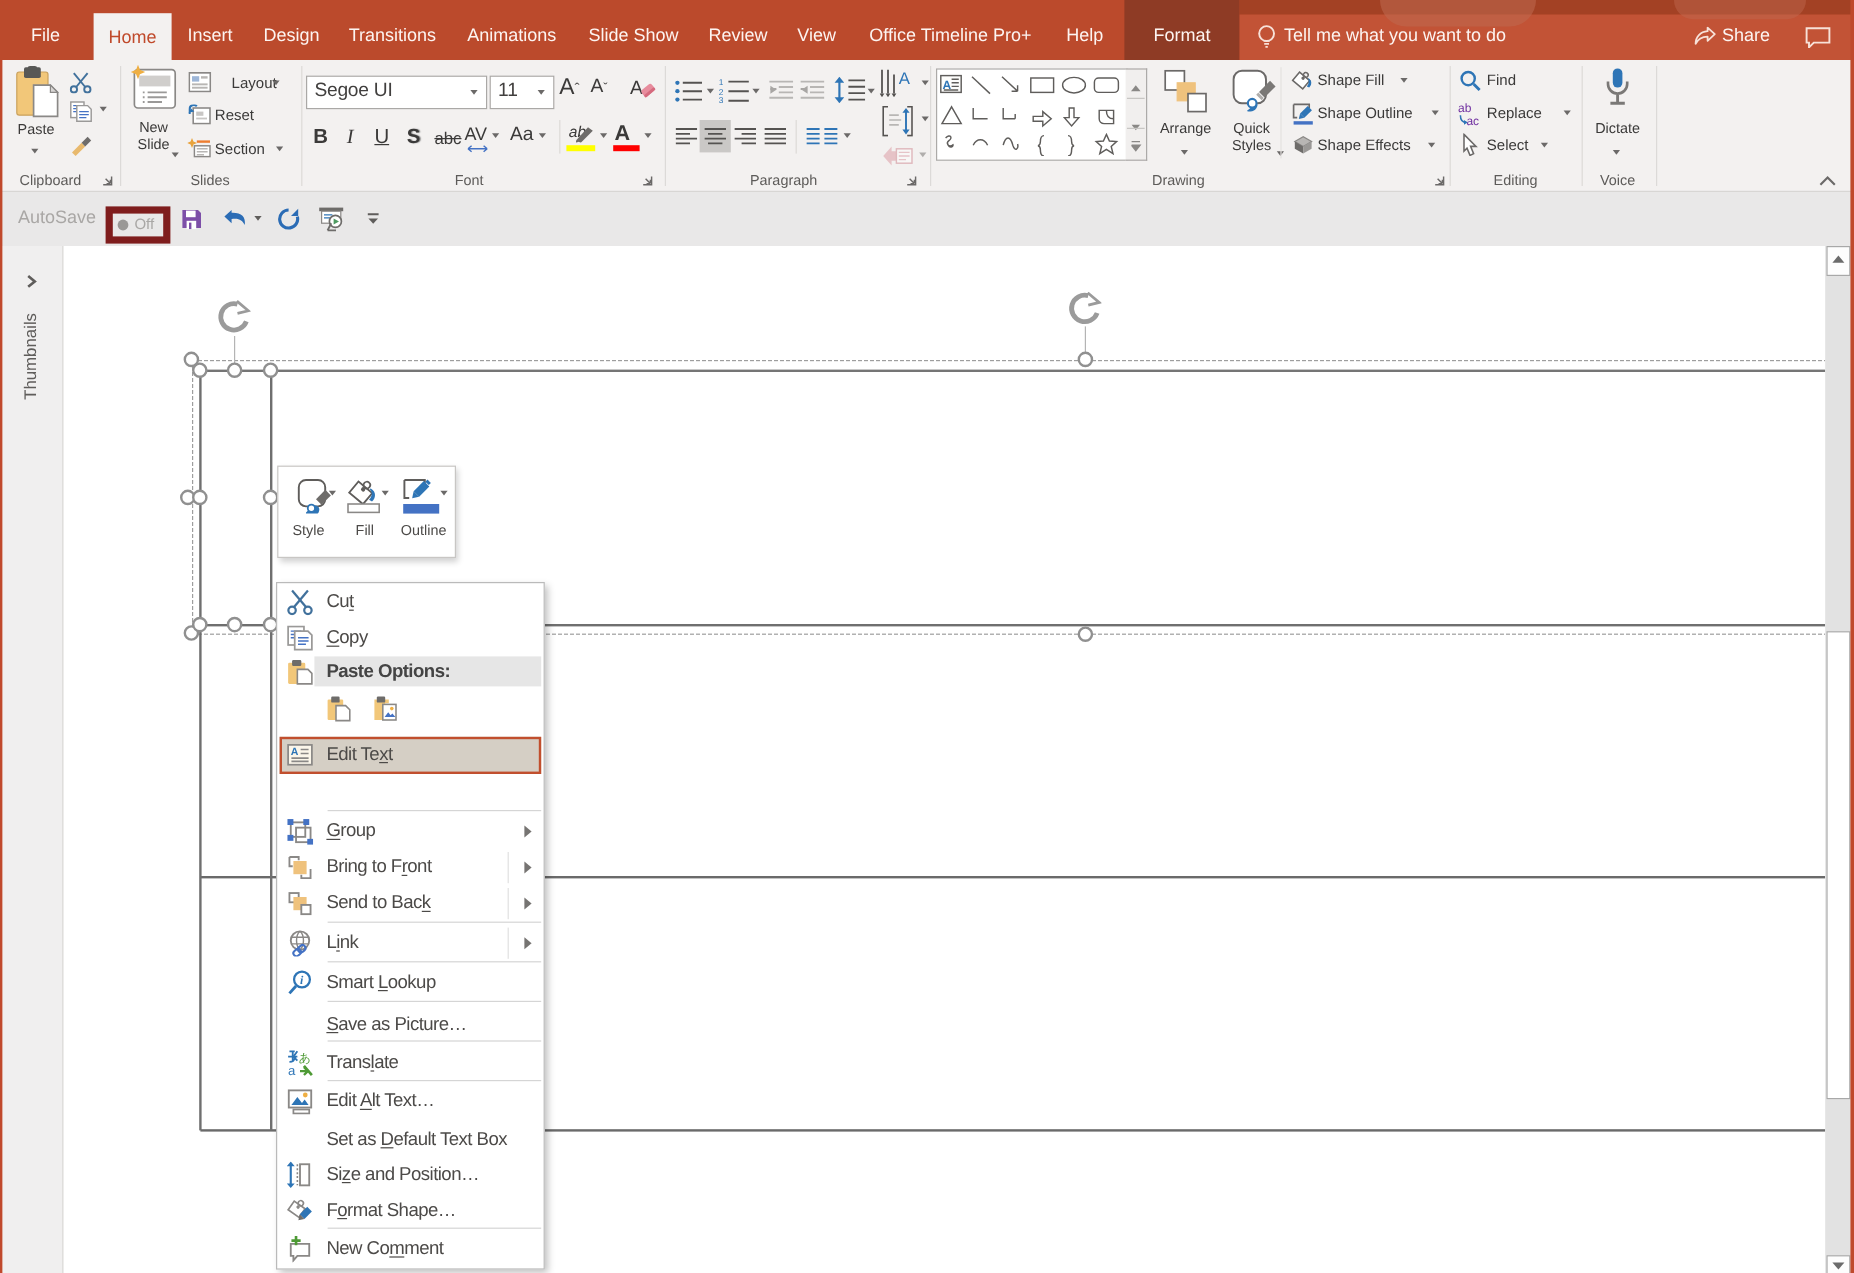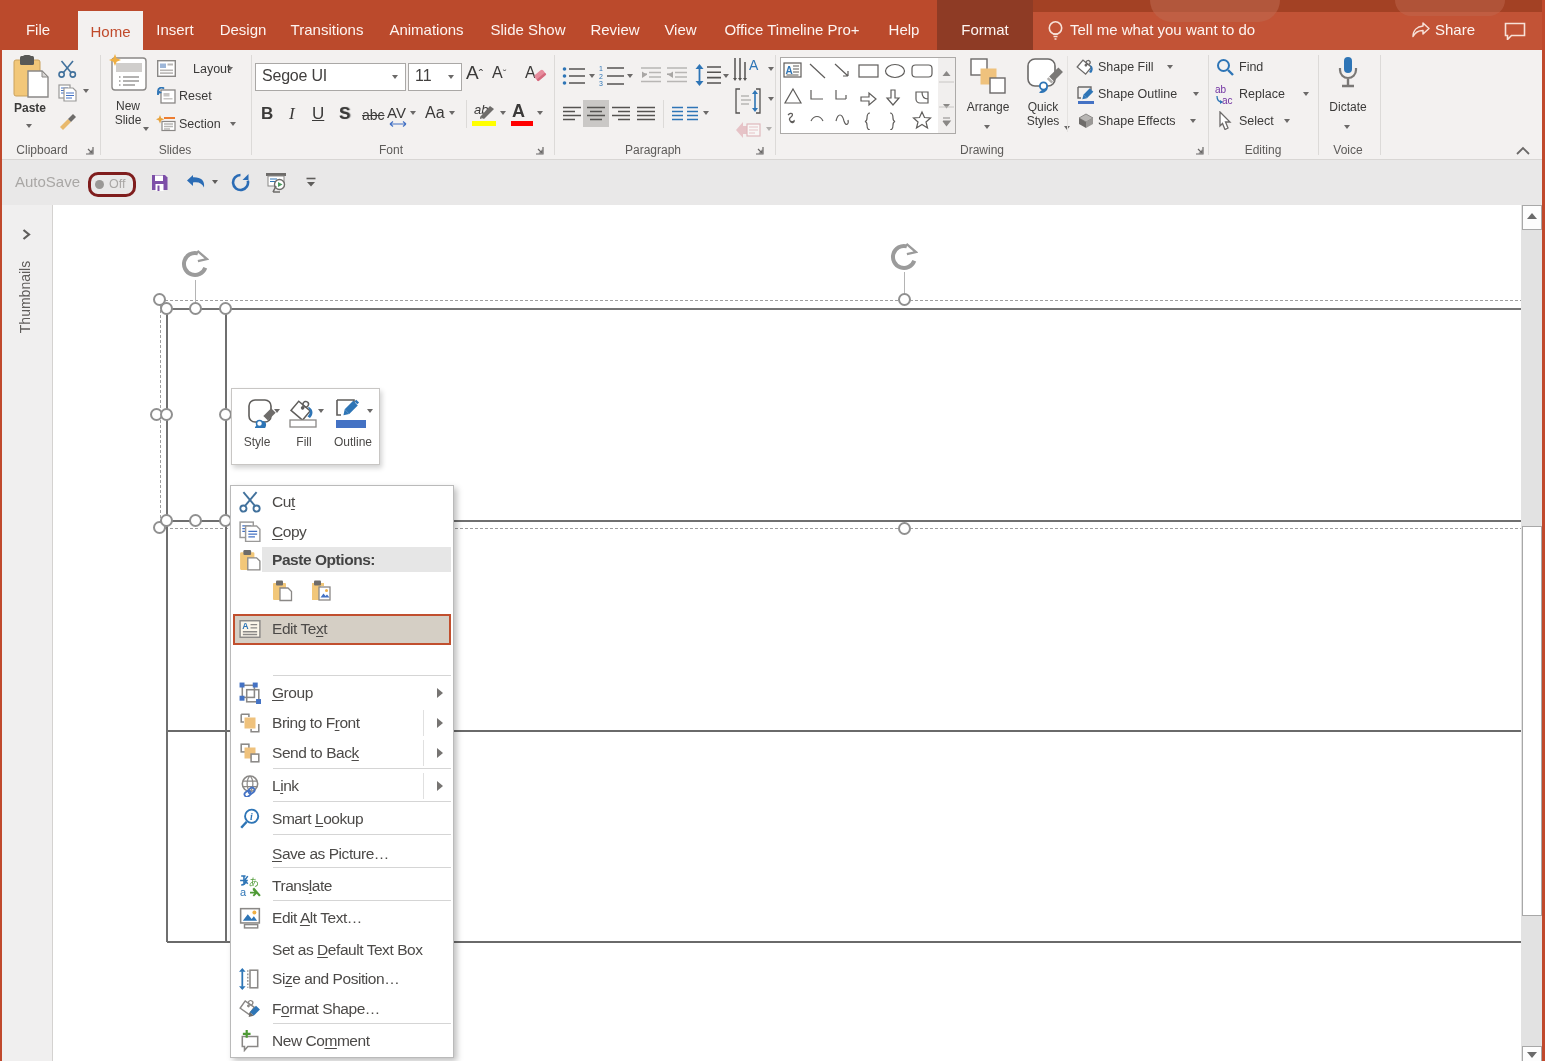--- a/index.html
+++ b/index.html
@@ -83,21 +83,21 @@
 
   <div class="ribbon"></div>
 
   <svg class="abs" style="left:12px;top:55px;" width="40" height="48" viewBox="0 0 40 48">
     <rect x="2" y="5" width="26" height="36" rx="2" fill="#f2c779" stroke="#caa15c" stroke-width="1"></rect>
     <rect x="8" y="1" width="14" height="9" rx="1.5" fill="#585856"></rect>
     <rect x="11" y="0" width="8" height="4" rx="2" fill="#585856"></rect>
     <path d="M16 16 h14 l6 6 v20 h-20 z" fill="#fff" stroke="#8a8886" stroke-width="1.4"></path>
     <path d="M30 16 v6 h6 z" fill="#d8d6d4" stroke="#8a8886" stroke-width="1"></path>
   </svg>
-  <div class="abs btnlabel" style="left:6px;top:101px;width:48px;font-weight:bold;">Paste</div>
+  <div class="abs btnlabel" style="left:6px;top:101px;width:48px;">Paste</div>
   <div class="caret" style="left:26px;top:124px;"></div>
   <svg class="abs" style="left:58px;top:60px;" width="19" height="18" viewBox="0 0 19 18">
     <g stroke="#41719c" stroke-width="1.6" fill="none">
       <path d="M3.5 1 L13 12.5"></path>
         <path d="M15 1 L5.5 12.5"></path>
       <circle cx="3.6" cy="14.5" r="2.6"></circle>
         <circle cx="14.8" cy="14.5" r="2.6"></circle>
     </g>
   </svg>
   <svg class="abs" style="left:58px;top:84px;" width="19" height="18" viewBox="0 0 19 18">
@@ -457,21 +457,21 @@
   <div class="abs btnlabel" style="left:1318px;top:100px;width:60px;">Dictate</div>
   <div class="caret" style="left:1344px;top:125px;"></div>
   <div class="abs glabel" style="left:1288px;">Voice</div>
   <div class="gdiv" style="left:1380px;"></div>
   <svg class="abs" style="left:1515px;top:146px;" width="16" height="10" viewBox="0 0 16 10">
       <path d="M2 8 L8 2 L14 8" fill="none" stroke="#6b6968" stroke-width="1.8"></path>
     </svg>
 
   <div class="qat"></div>
   <div class="abs" style="left:15px;top:173px;font-size:15px;color:#a9a7a5;">AutoSave</div>
-  <div class="abs" style="left:88px;top:172px;width:42px;height:19px;border:3px solid #7f1d1d;border-radius:10px;">
+  <div class="abs" style="left:88px;top:172px;width:42px;height:19px;border:6px solid #7f1d1d;border-radius:0;">
     <div class="abs" style="left:4px;top:4.5px;width:9px;height:9px;border-radius:50%;background:#9a9896;"></div>
     <div class="abs" style="left:18px;top:2px;font-size:12.5px;color:#a9a7a5;">Off</div>
   </div>
   <svg class="abs" style="left:151px;top:174px;" width="17" height="17" viewBox="0 0 17 17">
     <path d="M1 1 h13 l2.5 2.5 V16 H1 z" fill="#7d4fa8"></path>
     <rect x="4" y="1.5" width="8" height="5.5" fill="#fff"></rect>
     <rect x="4.5" y="10" width="8" height="7" fill="#fff"></rect>
       <rect x="6.5" y="11.5" width="2" height="5.5" fill="#7d4fa8"></rect>
   </svg>
   <svg class="abs" style="left:186px;top:174px;" width="22" height="17" viewBox="0 0 22 17">

